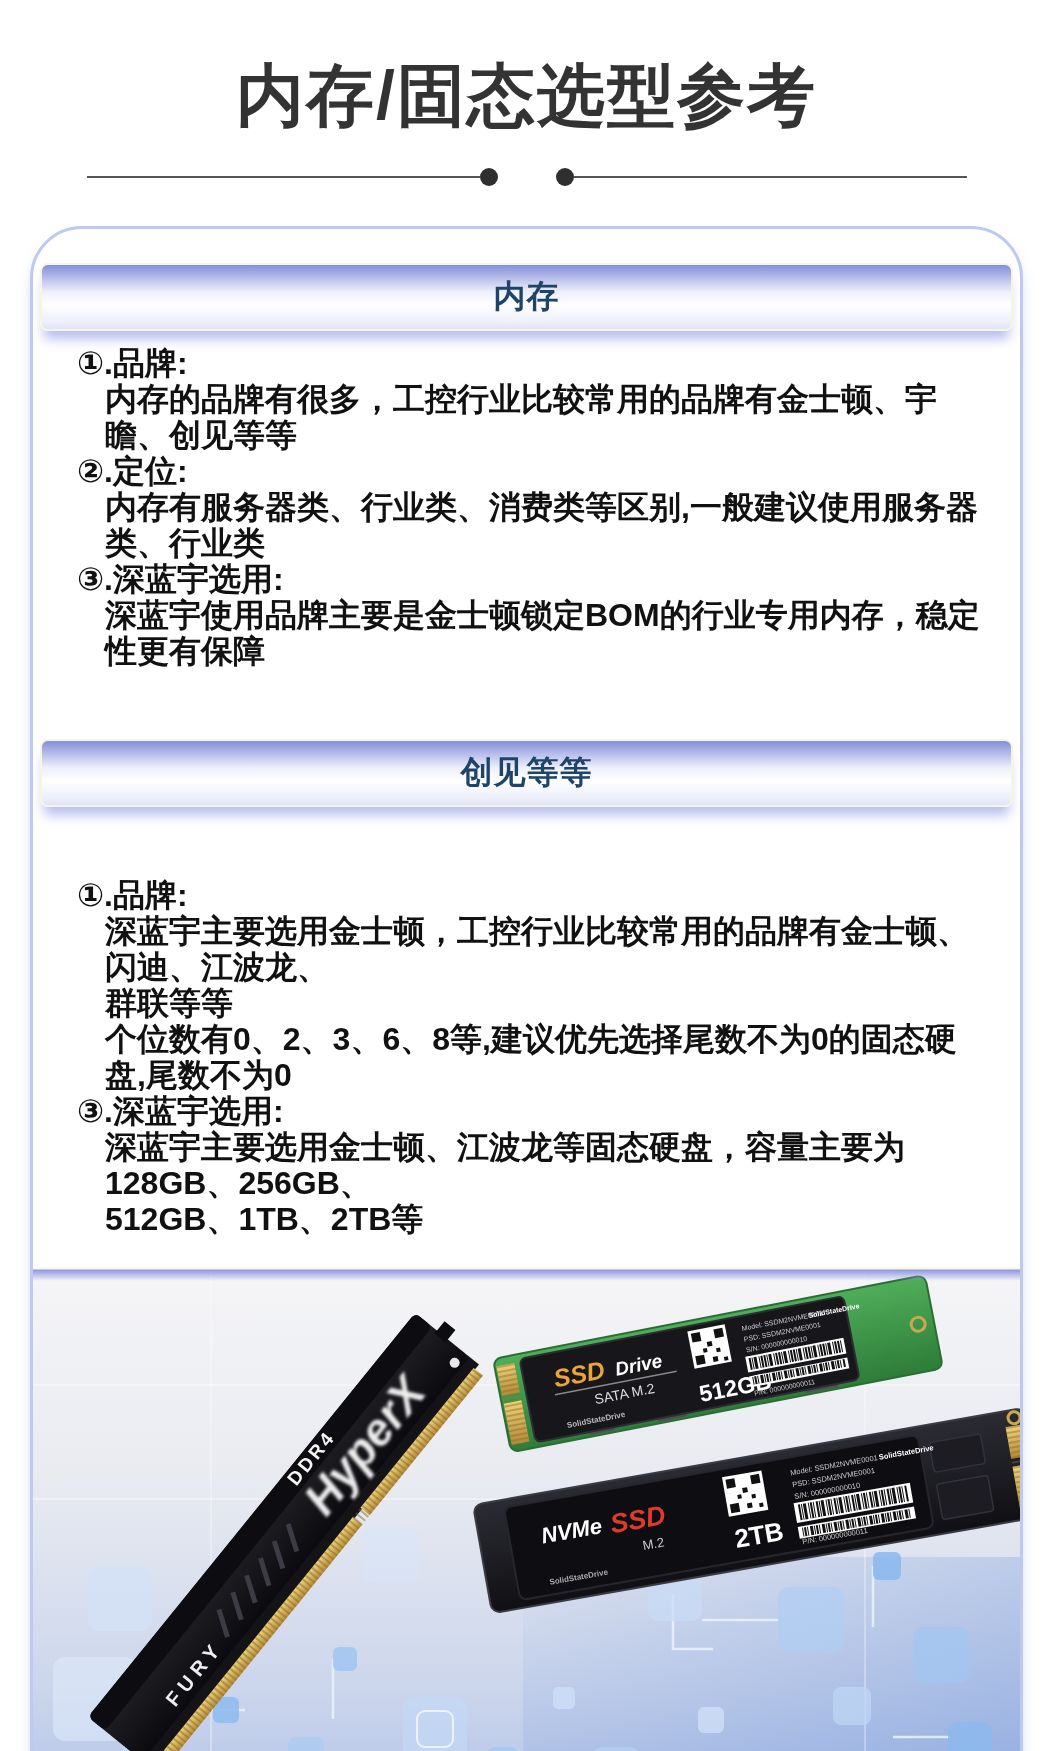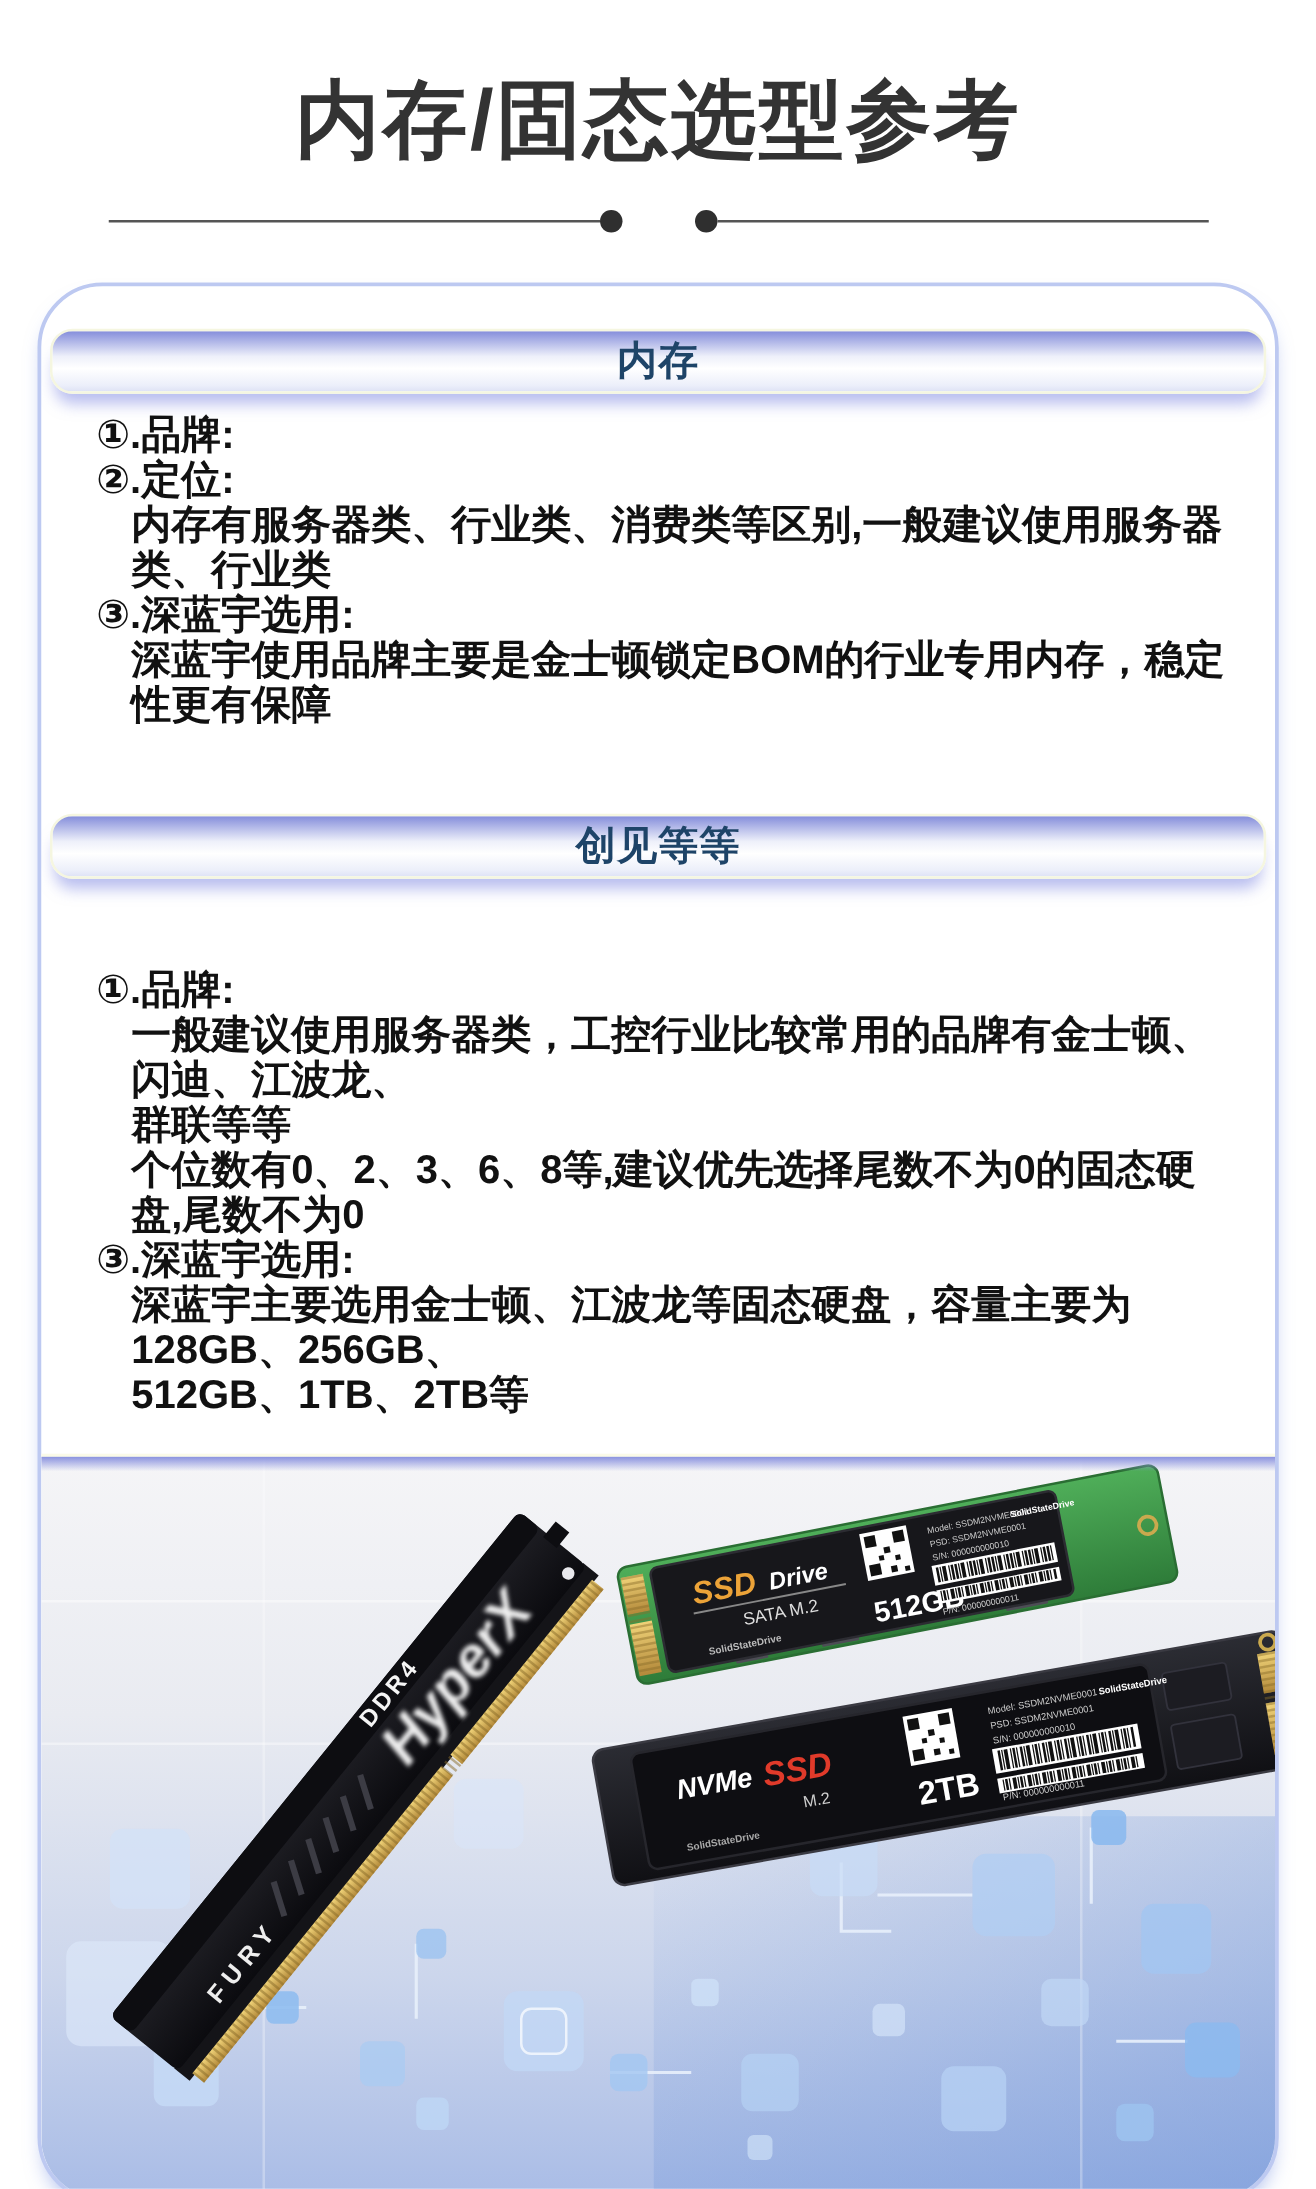--- a/index.html
+++ b/index.html
@@ -16,21 +16,21 @@
   .divider .line{flex:1;height:2px;background:#555;}
   .divider .dot{width:18px;height:18px;border-radius:50%;background:#2f2f2f;flex:0 0 auto;}
   .divider .dot.second{margin-left:58px;}
   .container{
     box-sizing:border-box;width:993px;margin:40px auto 0;
     border:3px solid #bdc9f1;border-radius:52px;background:#fff;
     overflow:hidden;padding-top:34px;
     box-shadow:0 10px 16px -6px rgba(100,130,220,.55);
   }
   .section-header{
-    box-sizing:border-box;margin:0 7px;height:52px;border-radius:18px;
+    box-sizing:border-box;margin:0 7px;height:68px;border-radius:8px;
     border:2px solid #f5f6e0;
     background:linear-gradient(180deg,#858edb 0%,#eef0fa 42%,#ffffff 62%,#eceffa 90%,#dfe3f6 100%);
     box-shadow:0 12px 12px -4px rgba(125,135,225,.55);
     display:flex;align-items:center;justify-content:center;
     font-size:32px;font-weight:800;color:#1e4468;letter-spacing:1px;
   }
   .section-body{
     padding:14px 30px 0 44px;
     font-size:32px;line-height:36px;font-weight:700;color:#111;
   }
@@ -57,34 +57,35 @@
 </div>
 
 <div class="container">
 
   <div class="section">
     <div class="section-header">
       <span>内存</span>
     </div>
     <div class="section-body body-1">
       <div class="item-label">①.品牌:</div>
+      <div class="item-line">内存的品牌有很多，工控行业比较常用的品牌有金士顿、宇瞻、创见等等</div>
       <div class="item-label">②.定位:</div>
       <div class="item-line">内存有服务器类、行业类、消费类等区别,一般建议使用服务器类、行业类</div>
       <div class="item-label">③.深蓝宇选用:</div>
       <div class="item-line">深蓝宇使用品牌主要是金士顿锁定BOM的行业专用内存，稳定性更有保障</div>
     </div>
   </div>
 
   <div class="section">
     <div class="section-header">
       <span>创见等等</span>
     </div>
     <div class="section-body body-2">
       <div class="item-label">①.品牌:</div>
-      <div class="item-line">一般建议使用服务器类，工控行业比较常用的品牌有金士顿、闪迪、江波龙、</div>
+      <div class="item-line">深蓝宇主要选用金士顿，工控行业比较常用的品牌有金士顿、闪迪、江波龙、</div>
       <div class="item-line">群联等等</div>
       <div class="item-line">个位数有0、2、3、6、8等,建议优先选择尾数不为0的固态硬盘,尾数不为0</div>
       <div class="item-label">③.深蓝宇选用:</div>
       <div class="item-line">深蓝宇主要选用金士顿、江波龙等固态硬盘，容量主要为128GB、256GB、</div>
       <div class="item-line">512GB、1TB、2TB等</div>
     </div>
   </div>
 
   <div class="photo">
     <div class="photo-divider"></div>

